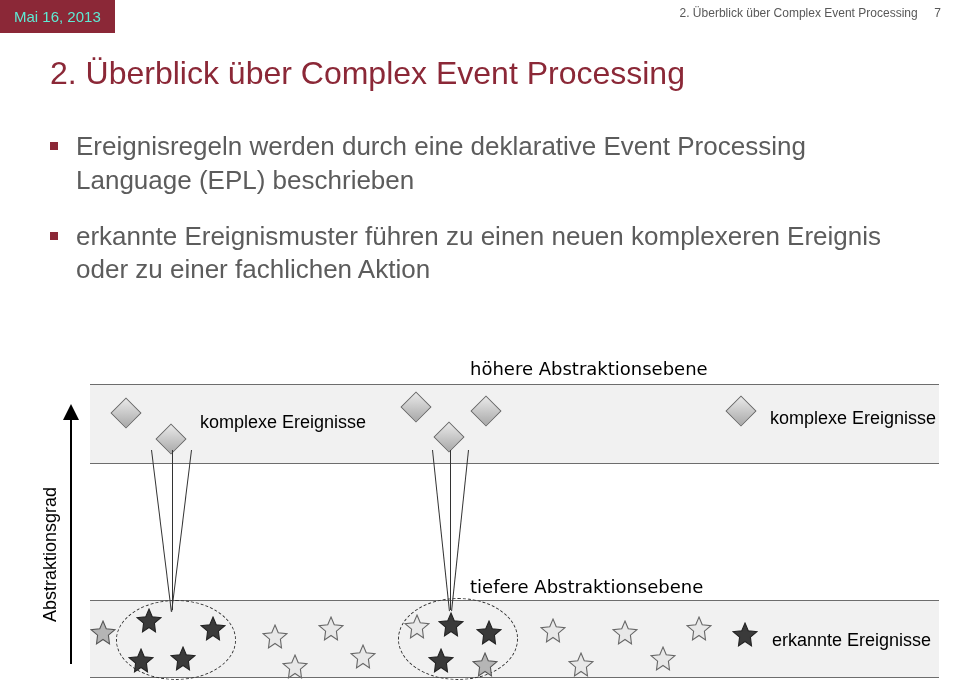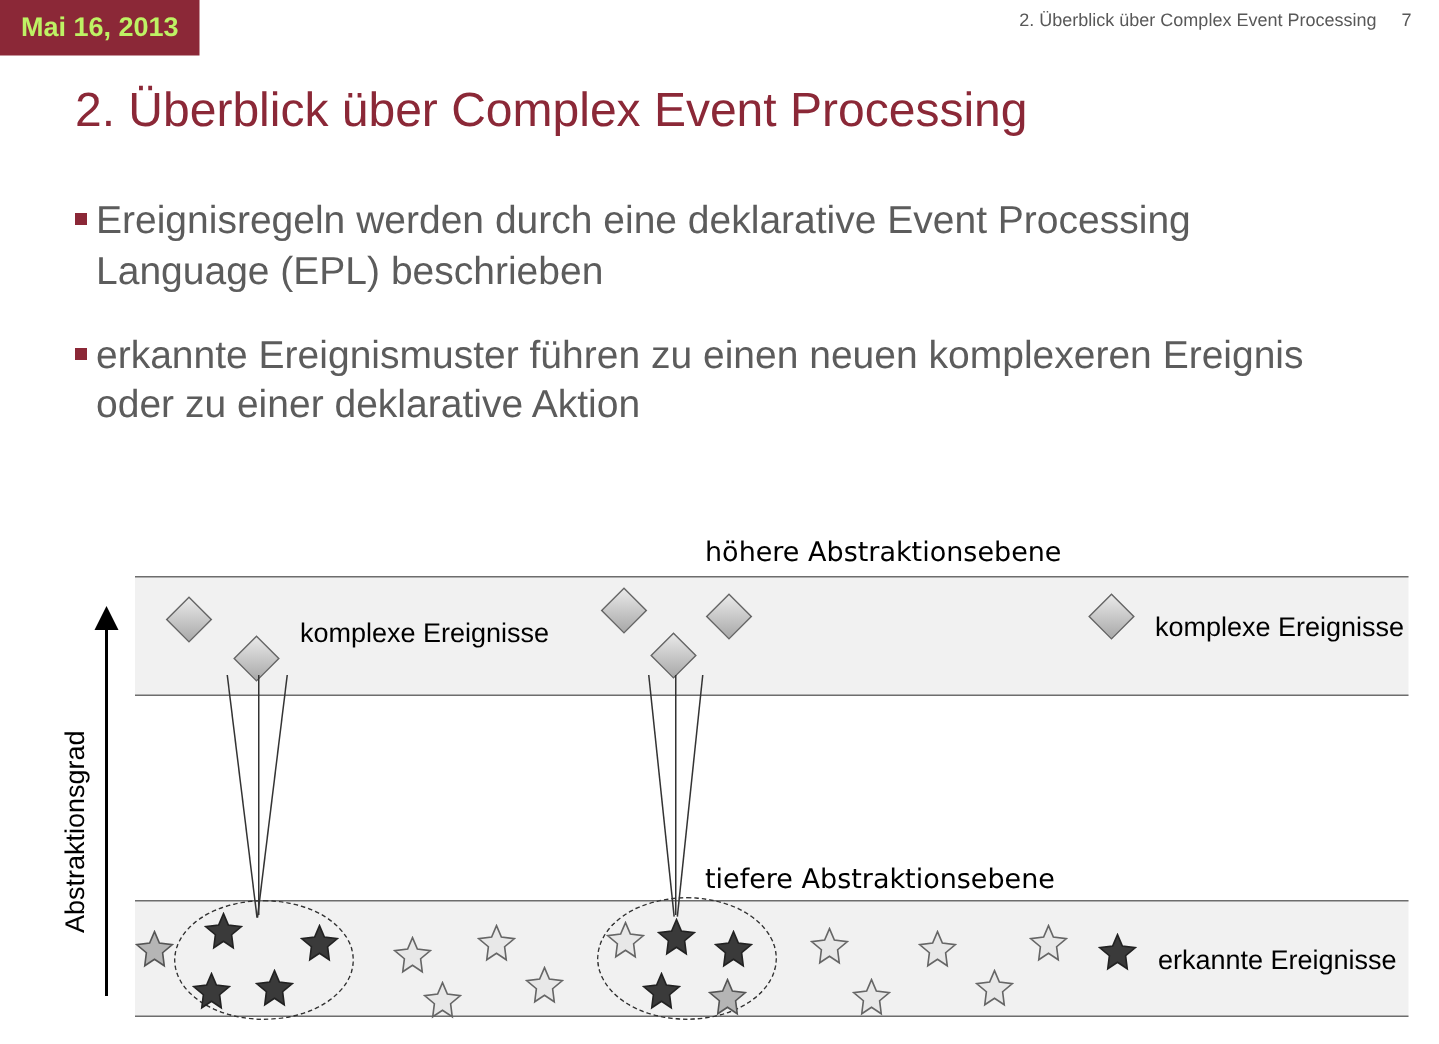--- a/index.html
+++ b/index.html
@@ -1,21 +1,21 @@
 <!DOCTYPE html>
 <html><head>
 <meta charset="utf-8">
 <style>
   * { box-sizing: border-box; margin: 0; padding: 0; }
   body { width: 959px; height: 696px; font-family: Arial, "Helvetica Neue", sans-serif; background: #fff; position: relative; }
-  .header-bar { position: absolute; top: 0; left: 0; background: #8b2837; color: #bef264; padding: 8px 14px; font-size: 18px; font-weight: bold; }
+  .header-bar { position: absolute; top: 0; left: 0; background: #8b2837; color: #5eead4; padding: 8px 14px; font-size: 15px; }
   .header-right { position: absolute; top: 6px; right: 18px; color: #585858; font-size: 12px; }
   .title { position: absolute; top: 55px; left: 50px; color: #8b2837; font-size: 32px; font-weight: 400; }
   .bullets { position: absolute; top: 130px; left: 50px; right: 50px; }
-  .bullet { display: flex; align-items: flex-start; gap: 6px; margin-bottom: 22px; }
+  .bullet { display: flex; align-items: flex-start; gap: 18px; margin-bottom: 22px; }
   .bullet-marker { width: 8px; height: 8px; background: #8b2837; margin-top: 12px; flex: 0 0 auto; }
   .bullet-text { color: #5c5c5c; font-size: 26px; line-height: 1.3; }
   .diagram { position: absolute; top: 358px; left: 20px; right: 20px; height: 320px; }
   .level-label { position: absolute; font-family: "DejaVu Sans", Arial, sans-serif; color: #000; font-size: 18px; }
   .band { position: absolute; background: #f1f1f1; border-top: 1px solid #6d6d6d; border-bottom: 1px solid #6d6d6d; }
   .axis-arrow { position: absolute; left: 40px; top: 46px; width: 22px; }
   .axis-label { position: absolute; left: 20px; top: 264px; transform: rotate(-90deg); transform-origin: left top; color: #000; font-size: 18px; white-space: nowrap; }
   .diamond { position: absolute; width: 22px; height: 22px; transform: rotate(45deg); background: linear-gradient(135deg,#e9e9e9,#a9a9a9); border: 1px solid #666; }
   .star { position: absolute; width: 26px; height: 26px; }
   .star svg, .diamond svg { width: 100%; height: 100%; display: block; }
@@ -37,21 +37,21 @@
 
 <h1 class="title">2. Überblick über Complex Event Processing</h1>
 
 <div class="bullets">
   <div class="bullet">
     <div class="bullet-marker"></div>
     <div class="bullet-text">Ereignisregeln werden durch eine deklarative Event Processing Language (EPL) beschrieben</div>
   </div>
   <div class="bullet">
     <div class="bullet-marker"></div>
-    <div class="bullet-text">erkannte Ereignismuster führen zu einen neuen komplexeren Ereignis oder zu einer deklarative Aktion</div>
+    <div class="bullet-text">erkannte Ereignismuster führen zu einen neuen komplexeren Ereignis oder zu einer fachlichen Aktion</div>
   </div>
 </div>
 
 <div class="diagram">
 
   <div class="level-label" style="left:450px; top:0px;text-align:center;">höhere Abstraktionsebene</div>
 
   <div class="band" style="left:70px; right:0px; top:26px; height:80px;"></div>
 
   <div class="band-label" style="left:180px; top:54px;">komplexe Ereignisse</div>

